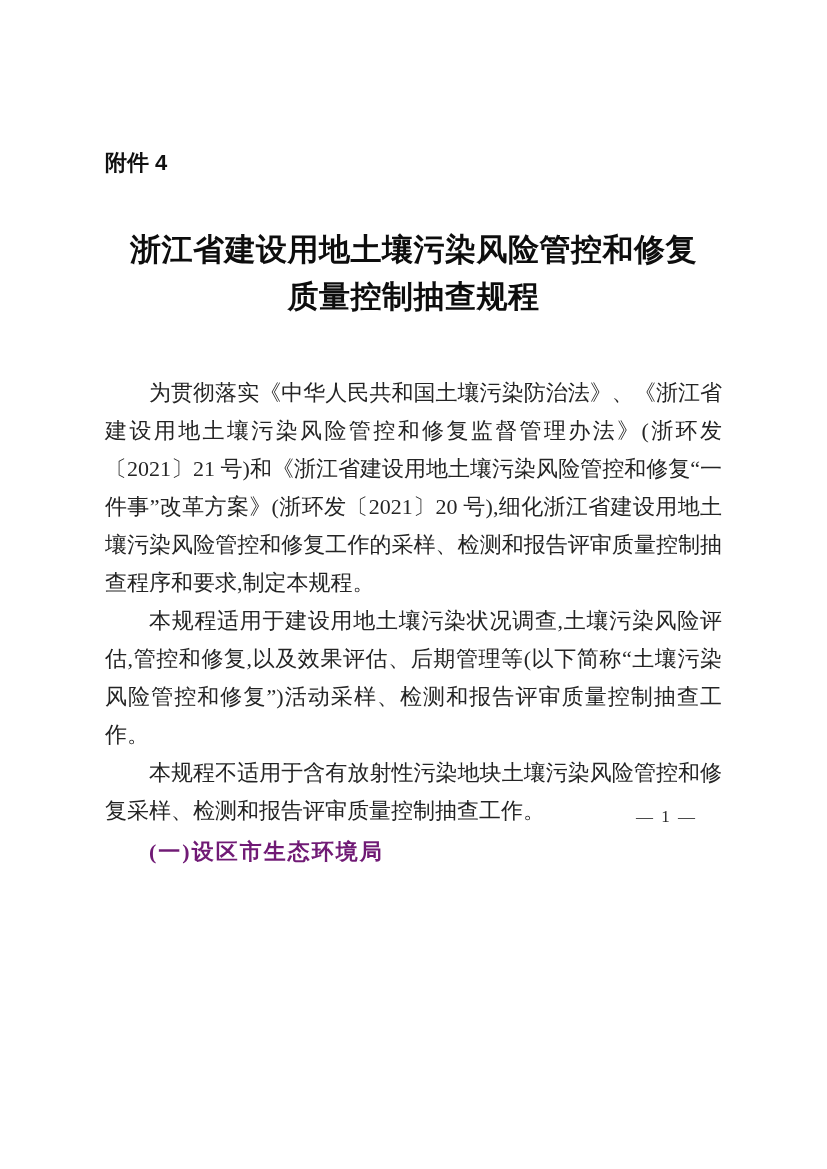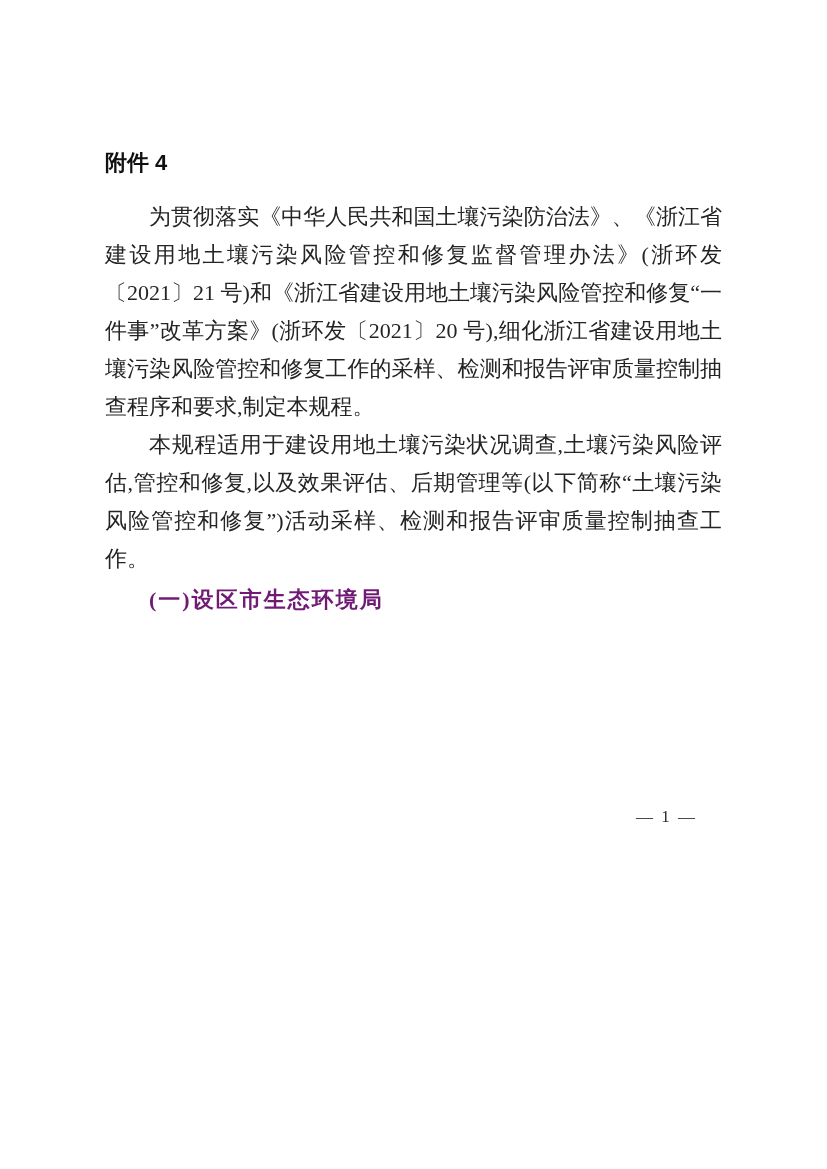--- a/index.html
+++ b/index.html
@@ -30,21 +30,21 @@
     margin-top: 50px;
     text-align: center;
     font-weight: 700;
     font-size: 31px;
     line-height: 47px;
     letter-spacing: 0.5px;
     color: #0d0d0d;
     font-family: "Liberation Serif", "DejaVu Serif", serif;
   }
   .doc-body {
-    margin-top: 22px;
+    margin-top: 54px;
     font-size: 22px;
     line-height: 38px;
     text-align: justify;
     color: #242424;
   }
   .para {
     margin: 0;
     text-indent: 2em;
   }
   .h-section {
@@ -76,27 +76,32 @@
     font-family: "Liberation Serif", "DejaVu Serif", serif;
   }
 </style>
 </head>
 <body>
 
 <div class="page">
 
   <div class="attachment">附件 4</div>
 
+  <div class="title-block">
+    <div class="title-line">浙江省建设用地土壤污染风险管控和修复</div>
+    <div class="title-line">质量控制抽查规程</div>
+  </div>
 
   <div class="doc-body">
     <p class="para">为贯彻落实《中华人民共和国土壤污染防治法》、《浙江省建设用地土壤污染风险管控和修复监督管理办法》(浙环发〔2021〕21 号)和《浙江省建设用地土壤污染风险管控和修复“一件事”改革方案》(浙环发〔2021〕20 号),细化浙江省建设用地土壤污染风险管控和修复工作的采样、检测和报告评审质量控制抽查程序和要求,制定本规程。</p>
 
 
     <p class="para">本规程适用于建设用地土壤污染状况调查,土壤污染风险评估,管控和修复,以及效果评估、后期管理等(以下简称“土壤污染风险管控和修复”)活动采样、检测和报告评审质量控制抽查工作。</p>
 
+    <p class="para">本规程不适用于含有放射性污染地块土壤污染风险管控和修复采样、检测和报告评审质量控制抽查工作。</p>
 
 
 
     <h3 class="h-sub">(一)设区市生态环境局</h3>
   </div>
 
   <div class="page-footer">— 1 —</div>
 
 </div>
 

